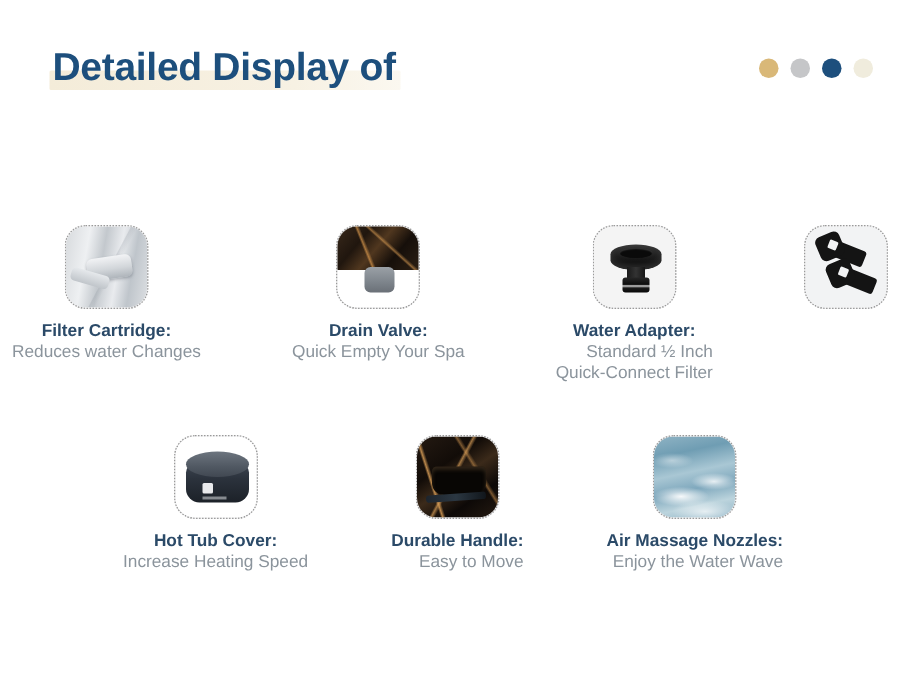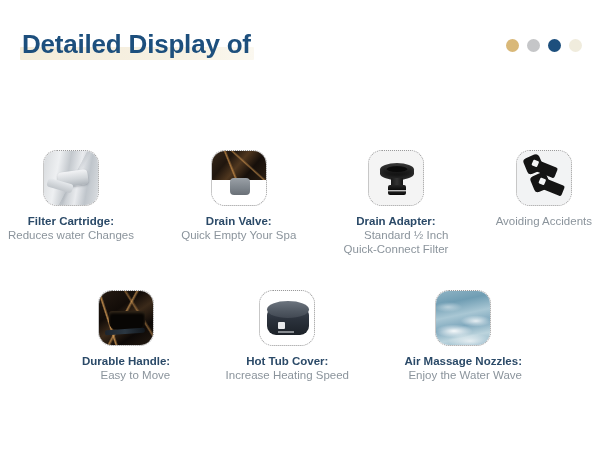--- a/index.html
+++ b/index.html
@@ -17,21 +17,21 @@
   .slide {
     position: relative;
     width: 600px;
     height: 450px;
     background: #ffffff;
   }
 
   
   .header {
     position: absolute;
-    left: 20px;
+    left: 33px;
     top: 28px;
     right: 20px;
   }
   .title-block {
     position: relative;
     display: block;
   }
   .title-line {
     position: relative;
     display: inline-block;
@@ -357,70 +357,69 @@
 
     <div class="item">
       <div class="item-thumb">
         <div class="art art-adapter">
           <span class="cup"></span>
           <span class="neck"></span>
           <span class="collar"></span>
         </div>
       </div>
       <div class="item-caption">
-        <div class="cap-title">Drain Adapter:</div>
+        <div class="cap-title">Water Adapter:</div>
         <div class="cap-sub">Standard ½ Inch</div>
         <div class="cap-sub">Quick-Connect Filter</div>
       </div>
     </div>
 
     <div class="item">
       <div class="item-thumb">
         <div class="art art-locks">
           <span class="key key-a"></span>
           <span class="key key-b"></span>
         </div>
       </div>
       <div class="item-caption">
-        <div class="cap-sub">Avoiding Accidents</div>
       </div>
     </div>
 
   </div>
 
   <div class="row row-2">
+
+    <div class="item">
+      <div class="item-thumb">
+        <div class="art art-cover">
+          <span class="lid"></span>
+          <span class="badge"></span>
+        </div>
+      </div>
+      <div class="item-caption">
+        <div class="cap-title">Hot Tub Cover:</div>
+        <div class="cap-sub">Increase Heating Speed</div>
+      </div>
+    </div>
 
     <div class="item">
       <div class="item-thumb">
         <div class="art art-handle">
           <span class="grip"></span>
           <span class="bar"></span>
         </div>
       </div>
       <div class="item-caption">
         <div class="cap-title">Durable Handle:</div>
         <div class="cap-sub">Easy to Move</div>
       </div>
     </div>
 
     <div class="item">
       <div class="item-thumb">
-        <div class="art art-cover">
-          <span class="lid"></span>
-          <span class="badge"></span>
-        </div>
-      </div>
-      <div class="item-caption">
-        <div class="cap-title">Hot Tub Cover:</div>
-        <div class="cap-sub">Increase Heating Speed</div>
-      </div>
-    </div>
-
-    <div class="item">
-      <div class="item-thumb">
         <div class="art art-water"></div>
       </div>
       <div class="item-caption">
         <div class="cap-title">Air Massage Nozzles:</div>
         <div class="cap-sub">Enjoy the Water Wave</div>
       </div>
     </div>
 
   </div>
 

